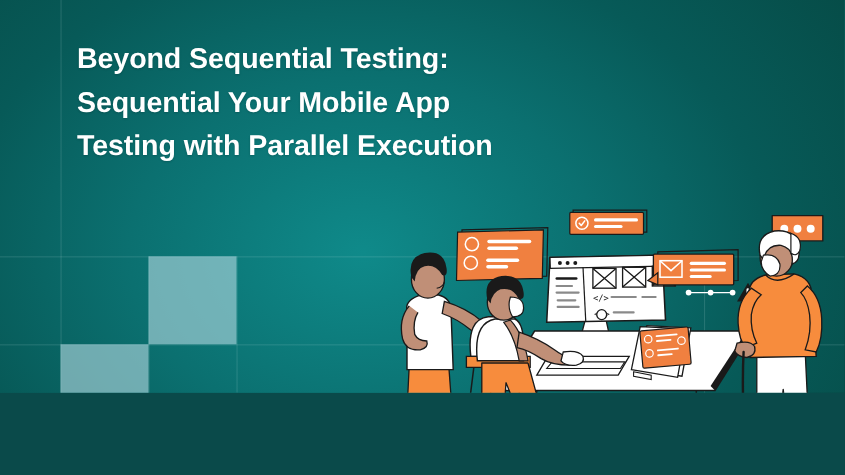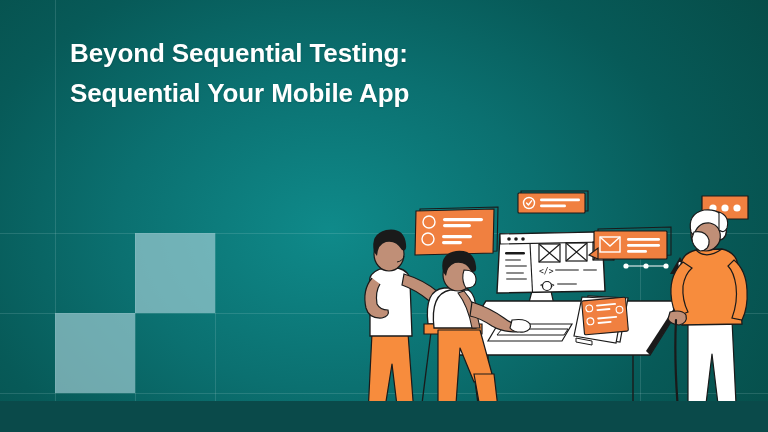--- a/index.html
+++ b/index.html
@@ -3,21 +3,21 @@
 <meta charset="utf-8">
 <style>
   * { margin:0; padding:0; box-sizing:border-box; }
   html, body { width:768px; height:432px; overflow:hidden; }
   body {
     font-family: "Liberation Sans", sans-serif;
     background:#0a4a4a;
   }
   #banner {
     position:relative;
-    width:768px; height:401px;
+    width:768px; height:357px;
     overflow:hidden;
     background:
       radial-gradient(ellipse 560px 420px at 330px 230px, #0f8a8a 0%, #0b7070 38%, #075a58 66%, #064b46 100%),
       linear-gradient(135deg, #04403c 0%, #076361 45%, #0a7a76 70%, #043f3c 100%);
   }
   
   .grid-line { position:absolute; background:rgba(190,225,225,0.16); }
   .grid-v { width:1px; top:0; bottom:0; }
   .grid-h { height:1px; left:0; right:0; }
   .deco-square { position:absolute; background:rgba(176,214,222,0.62); }
@@ -51,20 +51,21 @@
   <div class="grid-line grid-h" style="top:233px;"></div>
   <div class="grid-line grid-h" style="top:313px;"></div>
   <div class="grid-line grid-h" style="top:393px;"></div>
 
   <div class="deco-square" style="left:135px; top:233px; width:80px; height:80px;"></div>
   <div class="deco-square" style="left:55px;  top:313px; width:80px; height:80px;"></div>
 
   <h1 id="title">
     <span class="ln">Beyond Sequential Testing:</span>
     <span class="ln">Sequential Your Mobile App</span>
+    <span class="ln">Testing with Parallel Execution</span>
   </h1>
 
   <div id="illustration">
     <svg viewBox="0 0 428 254" xmlns="http://www.w3.org/2000/svg">
       <defs>
         <clipPath id="clipAll">
             <rect x="0" y="0" width="428" height="254"></rect>
           </clipPath>
       </defs>
       <g clip-path="url(#clipAll)">

